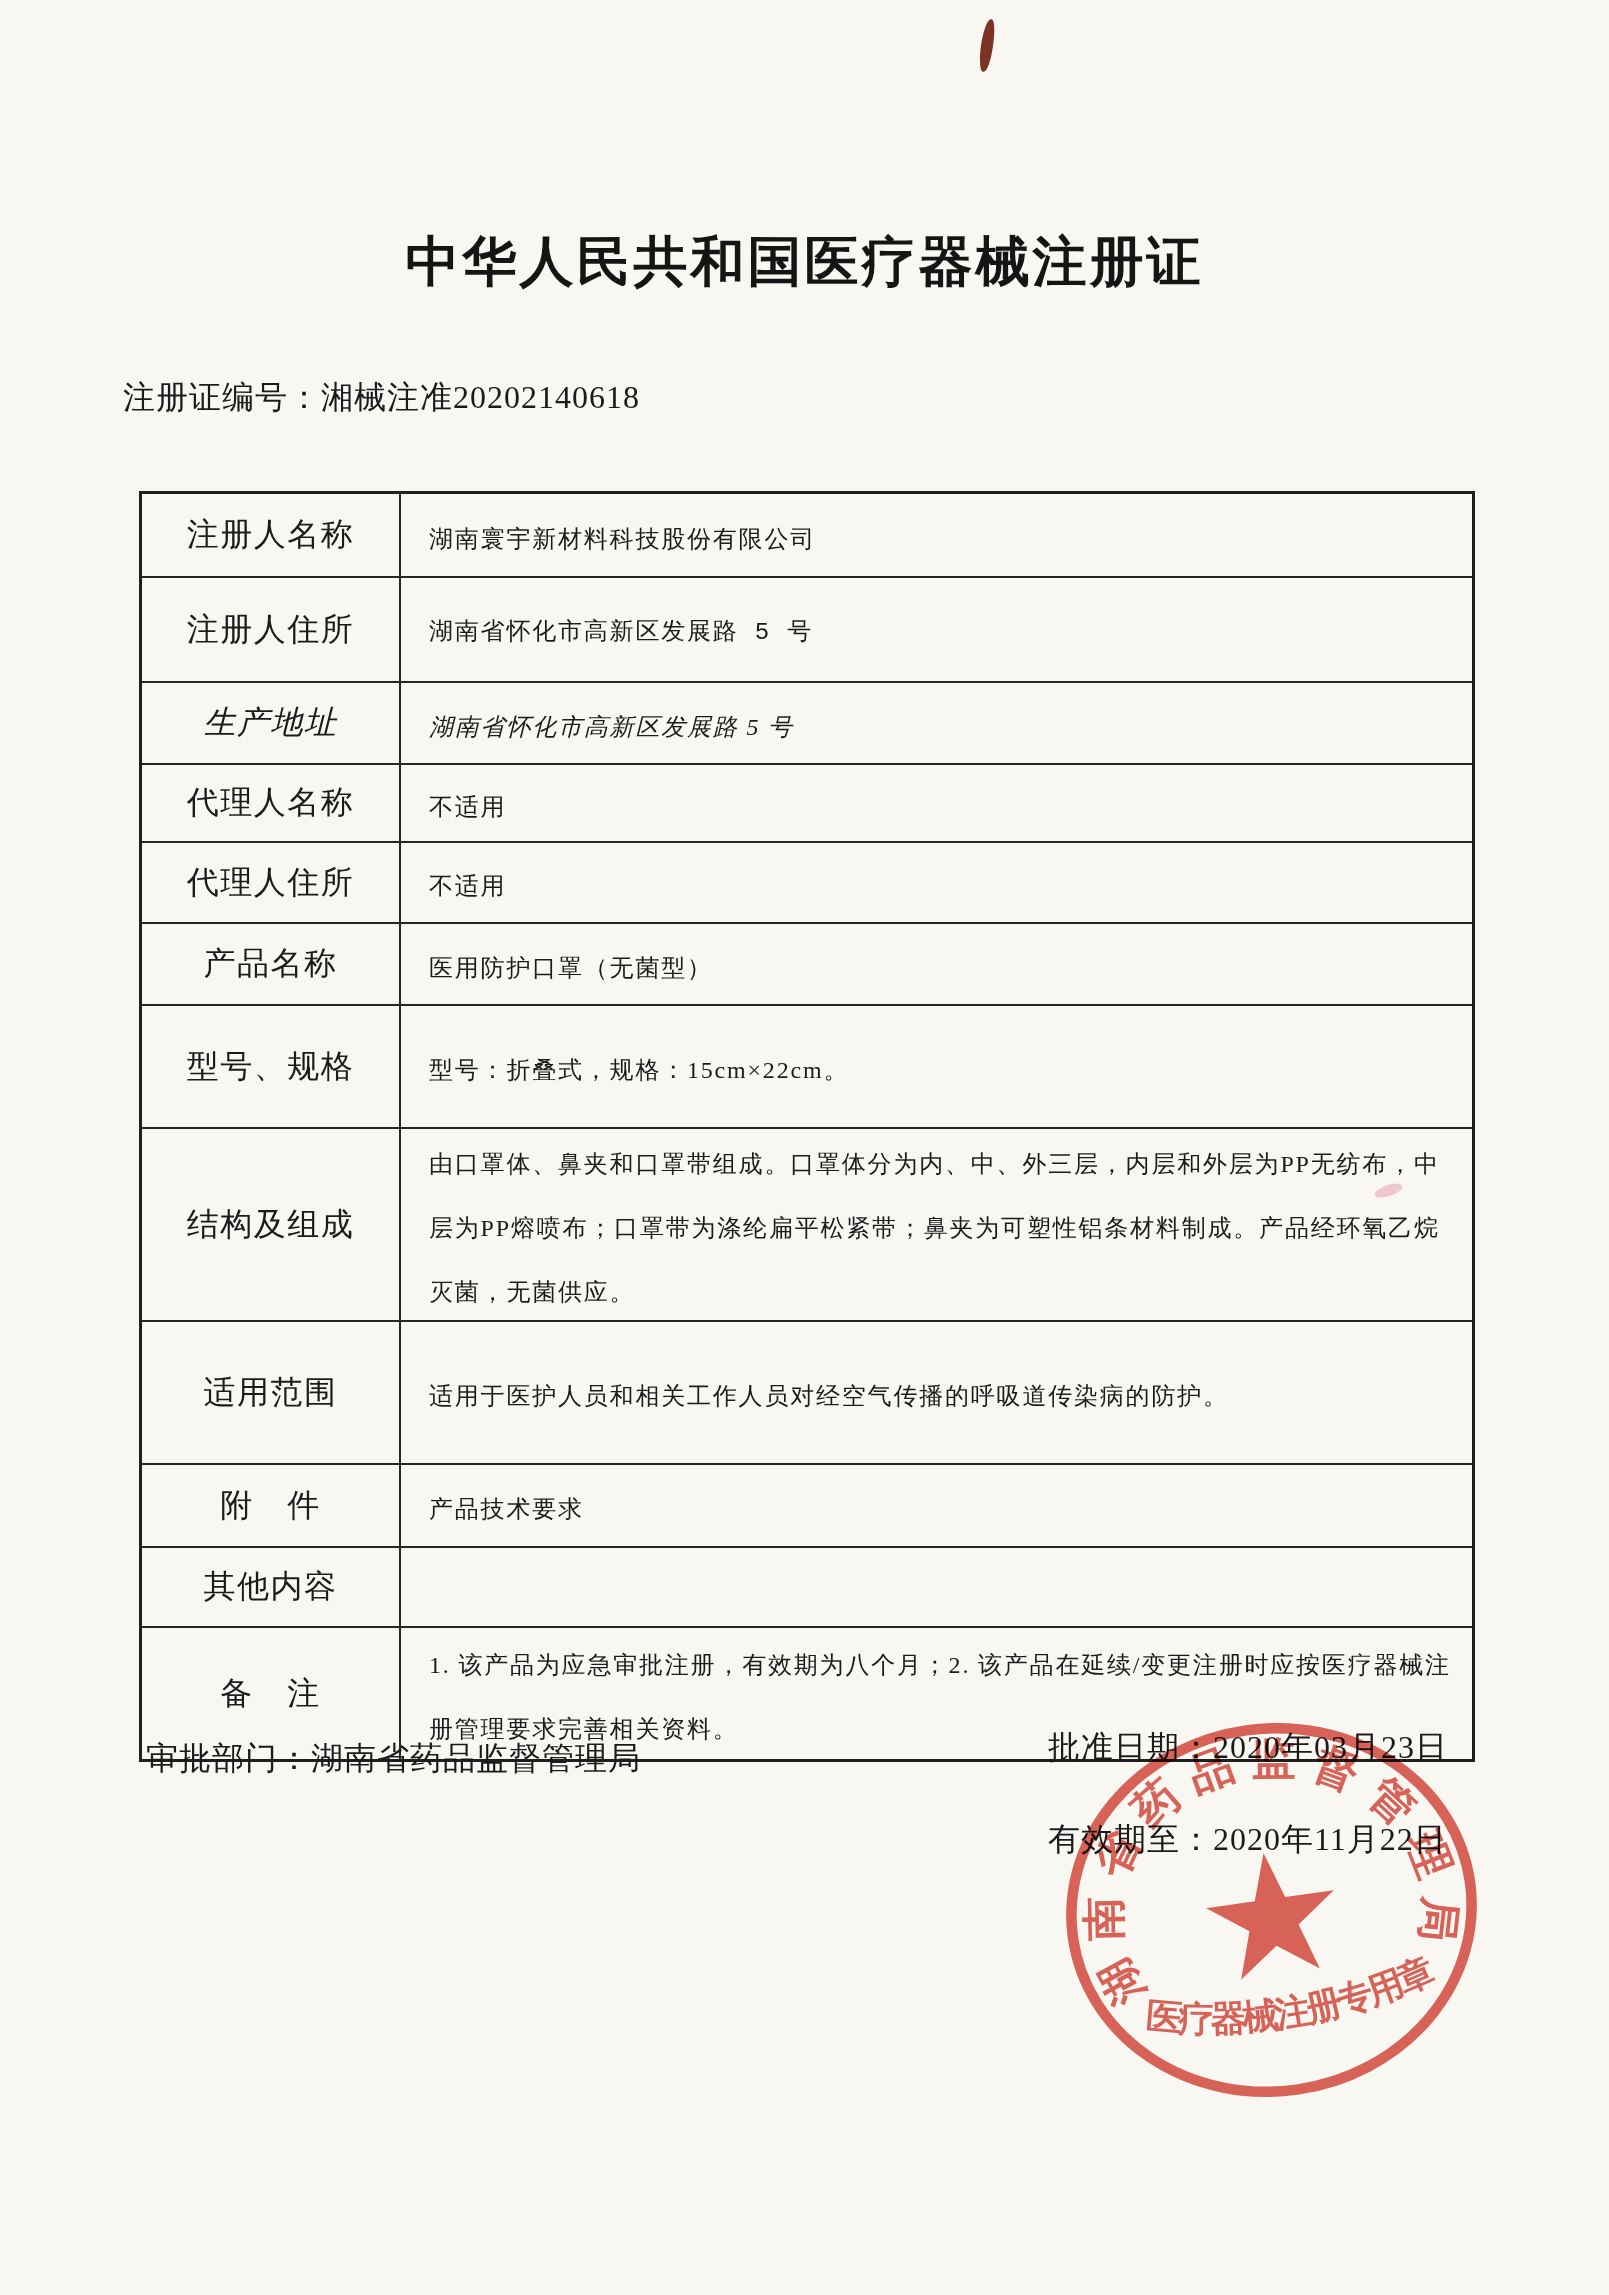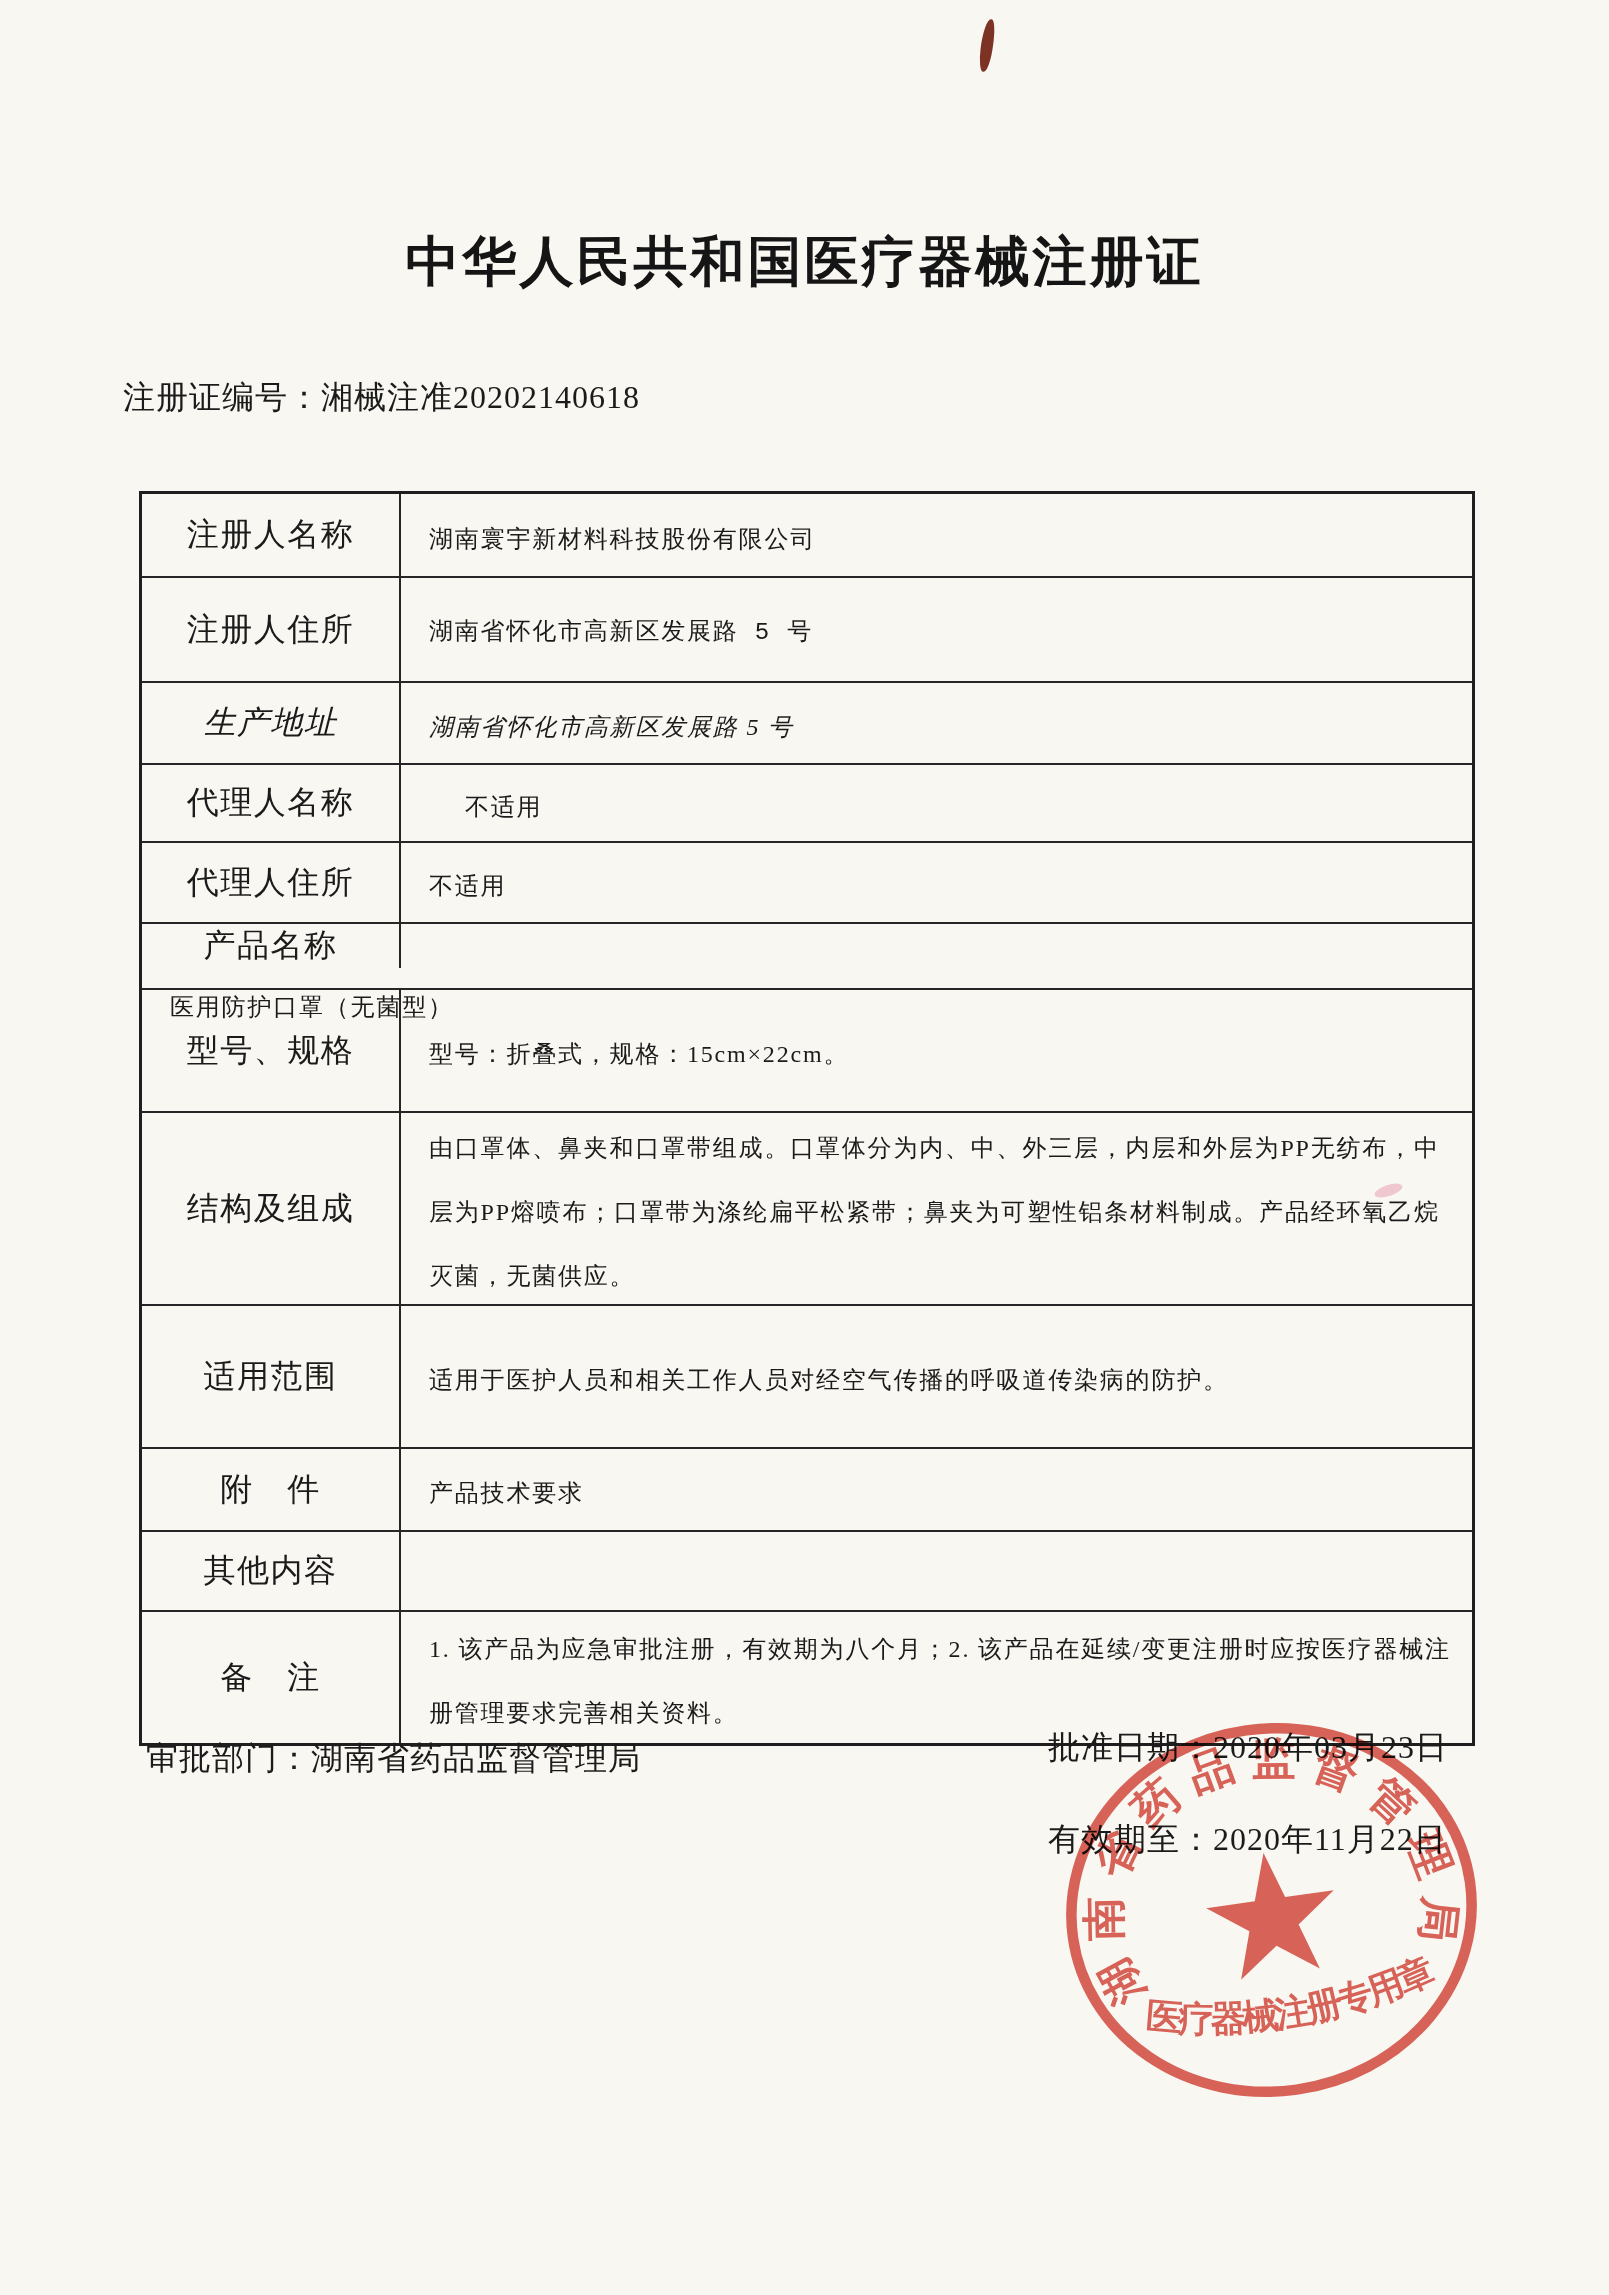--- a/index.html
+++ b/index.html
@@ -42,23 +42,23 @@
     border:3px solid #1f1f1f;
     background:transparent;
     box-sizing:border-box;
     margin-top:47px;
   }
   .row { display:flex; border-top:2.5px solid #262626; box-sizing:border-box; }
   .row:first-child { border-top:none; }
   .row:nth-child(1)  { height:82px; }
   .row:nth-child(2)  { height:105px;font-family:Liberation Mono, monospace; }
   .row:nth-child(3)  { height:82px;font-style:italic; }
-  .row:nth-child(4)  { height:78px;gap:36px; }
+  .row:nth-child(4)  { height:78px; }
   .row:nth-child(5)  { height:81px; }
-  .row:nth-child(6)  { height:66px;flex-direction:column; }
+  .row:nth-child(6)  { height:82px; }
   .row:nth-child(7)  { height:123px; }
   .row:nth-child(8)  { height:193px; }
   .row:nth-child(9)  { height:143px; }
   .row:nth-child(10) { height:83px; }
   .row:nth-child(11) { height:80px; }
   .row:nth-child(12) { height:133px; }
   .lbl {
     width:259px; min-width:259px;
     border-right:2px solid #262626;
     display:flex; align-items:center; justify-content:center;

